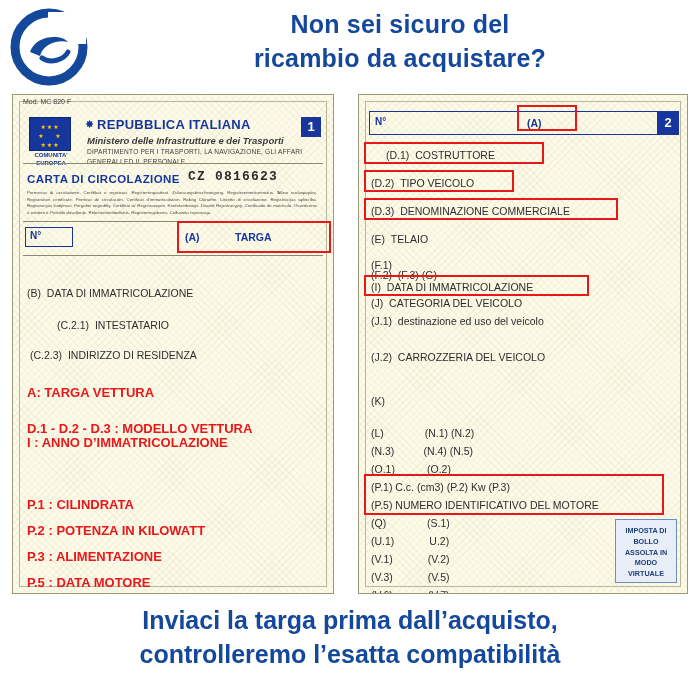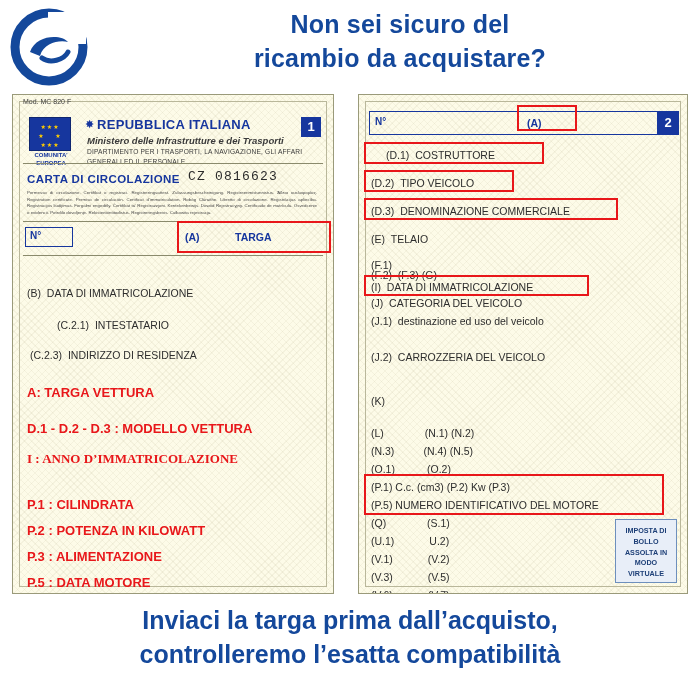--- a/index.html
+++ b/index.html
@@ -173,21 +173,21 @@
     left: 14px; top: 78px;
     font-size: 11.5px;
     font-weight: bold;
     color: #16369e;
     letter-spacing: 0.4px;
   }
   .carta-code {
     position: absolute;
     left: 175px; top: 74px;
     font-size: 13px;
-    font-weight: normal;
+    font-weight: bold;
     color: #2b2b2b;
     letter-spacing: 1.2px;
     font-family: "Liberation Mono", monospace;
   }
   .fineprint {
     position: absolute;
     left: 14px; top: 95px;
     width: 290px;
     font-size: 4.4px;
     color: #4a4a4a;
@@ -333,21 +333,21 @@
     </div>
     <div class="fld" style="left:14px; top:224px;margin-left:30px;">
       <span>(C.2.1)</span>&nbsp;&nbsp;<span>INTESTATARIO</span>
     </div>
     <div class="fld" style="left:17px; top:254px;">
       <span>(C.2.3)</span>&nbsp;&nbsp;<span>INDIRIZZO DI RESIDENZA</span>
     </div>
 
     <div class="anno" style="left:14px; top:290px;">A: TARGA VETTURA</div>
     <div class="anno" style="left:14px; top:326px;">D.1 - D.2 - D.3 : MODELLO VETTURA</div>
-    <div class="anno" style="left:14px; top:356px;font-family:Liberation Serif, serif;">I : ANNO D’IMMATRICOLAZIONE</div>
+    <div class="anno" style="left:14px; top:340px;">I : ANNO D’IMMATRICOLAZIONE</div>
     <div class="anno" style="left:14px; top:402px;">P.1 : CILINDRATA</div>
     <div class="anno" style="left:14px; top:428px;">P.2 : POTENZA IN KILOWATT</div>
     <div class="anno" style="left:14px; top:454px;">P.3 : ALIMENTAZIONE</div>
     <div class="anno" style="left:14px; top:480px;">P.5 :  DATA MOTORE</div>
   </div>
 
   <div class="card" id="card-right">
     <div class="inner"></div>
 
     <div id="right-n-box"></div>

